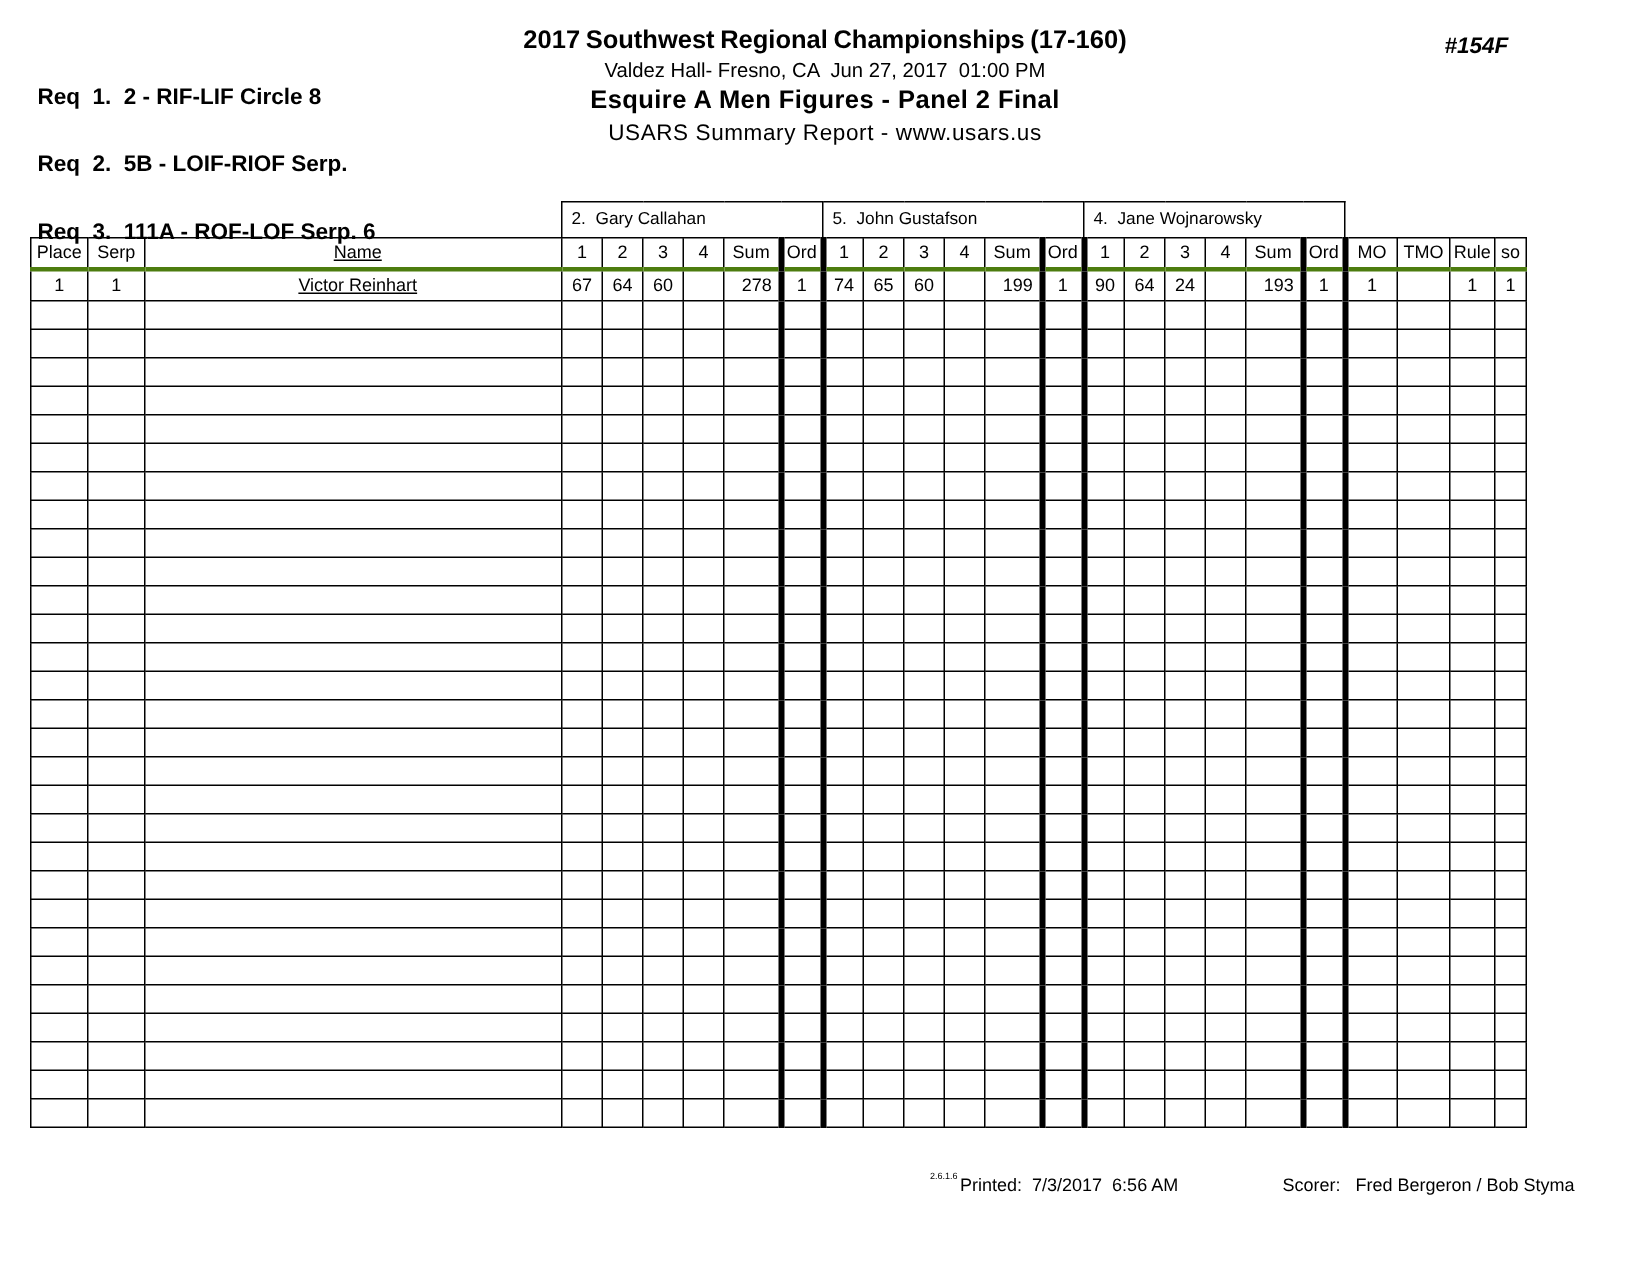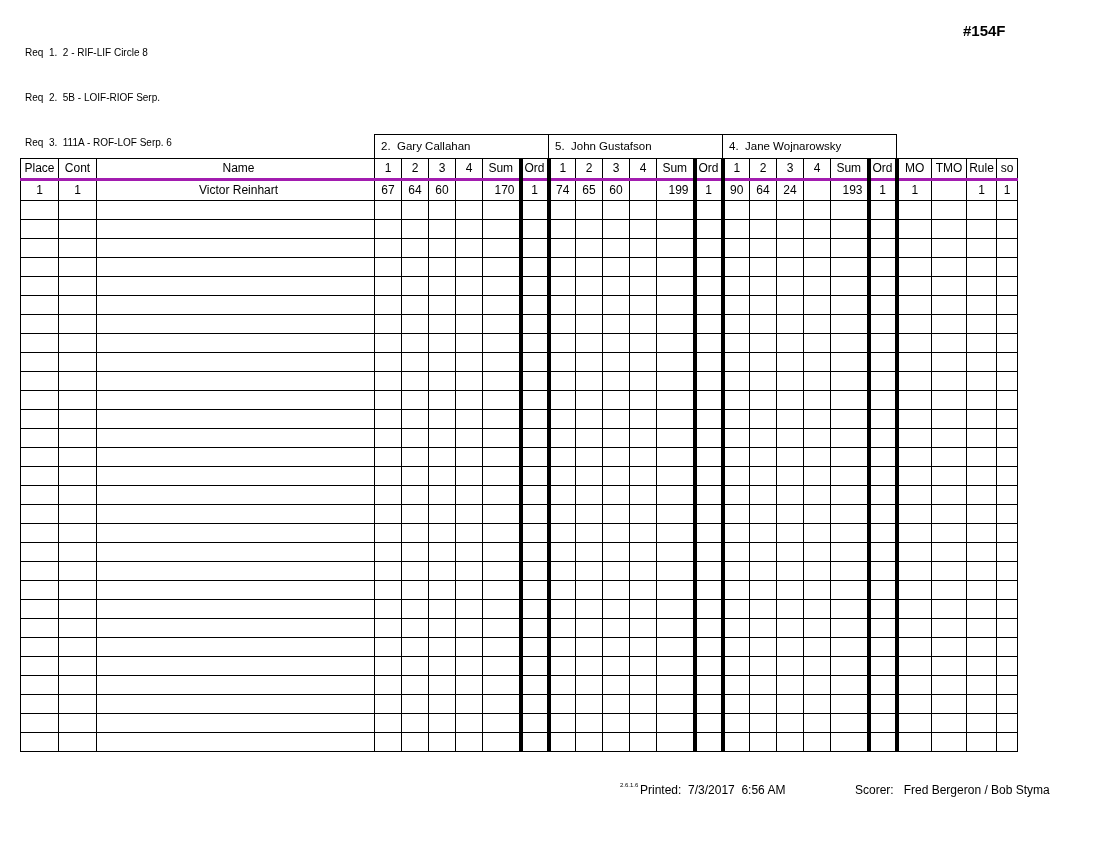--- a/index.html
+++ b/index.html
@@ -1,60 +1,66 @@
 <!DOCTYPE html>
 <html><head>
 <meta charset="utf-8">
 <style>
   * { box-sizing: border-box; }
   html,body { margin:0; padding:0; background:#fff; }
   body { font-family:"Liberation Sans", sans-serif; color:#000; }
   .page { position:relative; width:1100px; height:850px; background:#ffffff; overflow:hidden; }
 
-  .req-block { position:absolute; left:25px; top:15px; font-size:10px; line-height:15px; white-space:pre; }
+  .req-block { position:absolute; left:25px; top:27px; font-size:15px; line-height:15px; white-space:pre;font-weight:bold; }
 
   .title-block { position:absolute; left:0; top:17px; width:1100px; text-align:center; }
   .title   { font-size:17px; font-weight:bold; word-spacing:-1px; white-space:pre; }
   .venue   { font-size:13.5px; margin-top:2px; white-space:pre; }
   .event   { font-size:17px; font-weight:bold; margin-top:3px; letter-spacing:0.3px; white-space:pre; }
   .report  { font-size:15px; margin-top:3px; letter-spacing:0.4px; white-space:pre; }
-  .event-num { position:absolute; left:963px; top:22px; font-size:15px; font-weight:bold; }
+  .event-num { position:absolute; left:963px; top:22px; font-size:15px; font-weight:bold;font-style:italic; }
 
   table.score-table { position:absolute; left:20px; top:134px; border-collapse:collapse; table-layout:fixed; }
   .score-table td, .score-table th {
     border:1px solid #000; padding:0; margin:0;
     font-size:12px; font-weight:normal; text-align:center;
     height:19px; line-height:19px; vertical-align:middle;
     overflow:hidden; white-space:nowrap;
   }
   tr.judge-row td { height:23px; line-height:23px; }
   td.noborder { border:none; }
   td.judge-cell { text-align:left; padding-left:6px; font-size:11.5px; white-space:pre; }
-  tr.head-row th { border-bottom:3px solid #a21caf; }
-  .name-col { text-align:left; padding-left:6px !important; }
+  tr.head-row th { border-bottom:3px solid #4d7c0f; }
+  .name-col { text-align:left; padding-left:6px !important;text-decoration:underline; }
   .bold { font-weight:bold; }
   .sum-col { text-align:right !important; padding-right:4px !important; }
   .ord { border-left:4px solid #000 !important; border-right:4px solid #000 !important; }
 
   .footer { position:absolute; left:0; top:782px; width:912px; height:20px; font-size:12px; }
   .footer .ver { position:absolute; left:620px; top:0px; font-size:6px; }
   .footer .printed { position:absolute; left:640px; top:1px; white-space:pre; }
   .footer .scorer  { position:absolute; left:855px; top:1px; white-space:pre; }
 </style>
 </head>
 <body>
 
 <div class="page">
 
   <div class="req-block">
     <div>Req  1.  2 - RIF-LIF Circle 8</div>
     <div>Req  2.  5B - LOIF-RIOF Serp.</div>
     <div>Req  3.  111A - ROF-LOF Serp. 6</div>
   </div>
 
+  <div class="title-block">
+    <div class="title">2017 Southwest Regional Championships (17-160)</div>
+    <div class="venue">Valdez Hall- Fresno, CA  Jun 27, 2017  01:00 PM</div>
+    <div class="event">Esquire A Men Figures - Panel 2 Final</div>
+    <div class="report">USARS Summary Report - www.usars.us</div>
+  </div>
 
   <div class="event-num">#154F</div>
 
   <table class="score-table">
     <colgroup id="cols">
         <col style="width:38px">
         <col style="width:38px">
         <col style="width:278px">
         <col style="width:27px">
         <col style="width:27px">
@@ -82,21 +88,21 @@
     <thead id="thead">
         <tr class="judge-row">
           <td class="noborder" colspan="3"></td>
           <td class="judge-cell" colspan="6">2.  Gary Callahan</td>
           <td class="judge-cell" colspan="6">5.  John Gustafson</td>
           <td class="judge-cell" colspan="6">4.  Jane Wojnarowsky</td>
           <td class="noborder" colspan="4"></td>
         </tr>
         <tr class="head-row">
           <th class="">Place</th>
-          <th class="">Cont</th>
+          <th class="">Serp</th>
           <th class="name-col">Name</th>
           <th class="">1</th>
           <th class="">2</th>
           <th class="">3</th>
           <th class="">4</th>
           <th class="">Sum</th>
           <th class="ord">Ord</th>
           <th class="">1</th>
           <th class="">2</th>
           <th class="">3</th>
@@ -117,21 +123,21 @@
       </thead>
     <tbody id="tbody">
         <tr class="data-row">
           <td class="bold">1</td>
           <td class="bold">1</td>
           <td class="bold name-col">Victor Reinhart</td>
           <td class="">67</td>
           <td class="">64</td>
           <td class="">60</td>
           <td class=""></td>
-          <td class="sum-col">170</td>
+          <td class="sum-col">278</td>
           <td class="ord bold">1</td>
           <td class="">74</td>
           <td class="">65</td>
           <td class="">60</td>
           <td class=""></td>
           <td class="sum-col">199</td>
           <td class="ord bold">1</td>
           <td class="">90</td>
           <td class="">64</td>
           <td class="">24</td>

